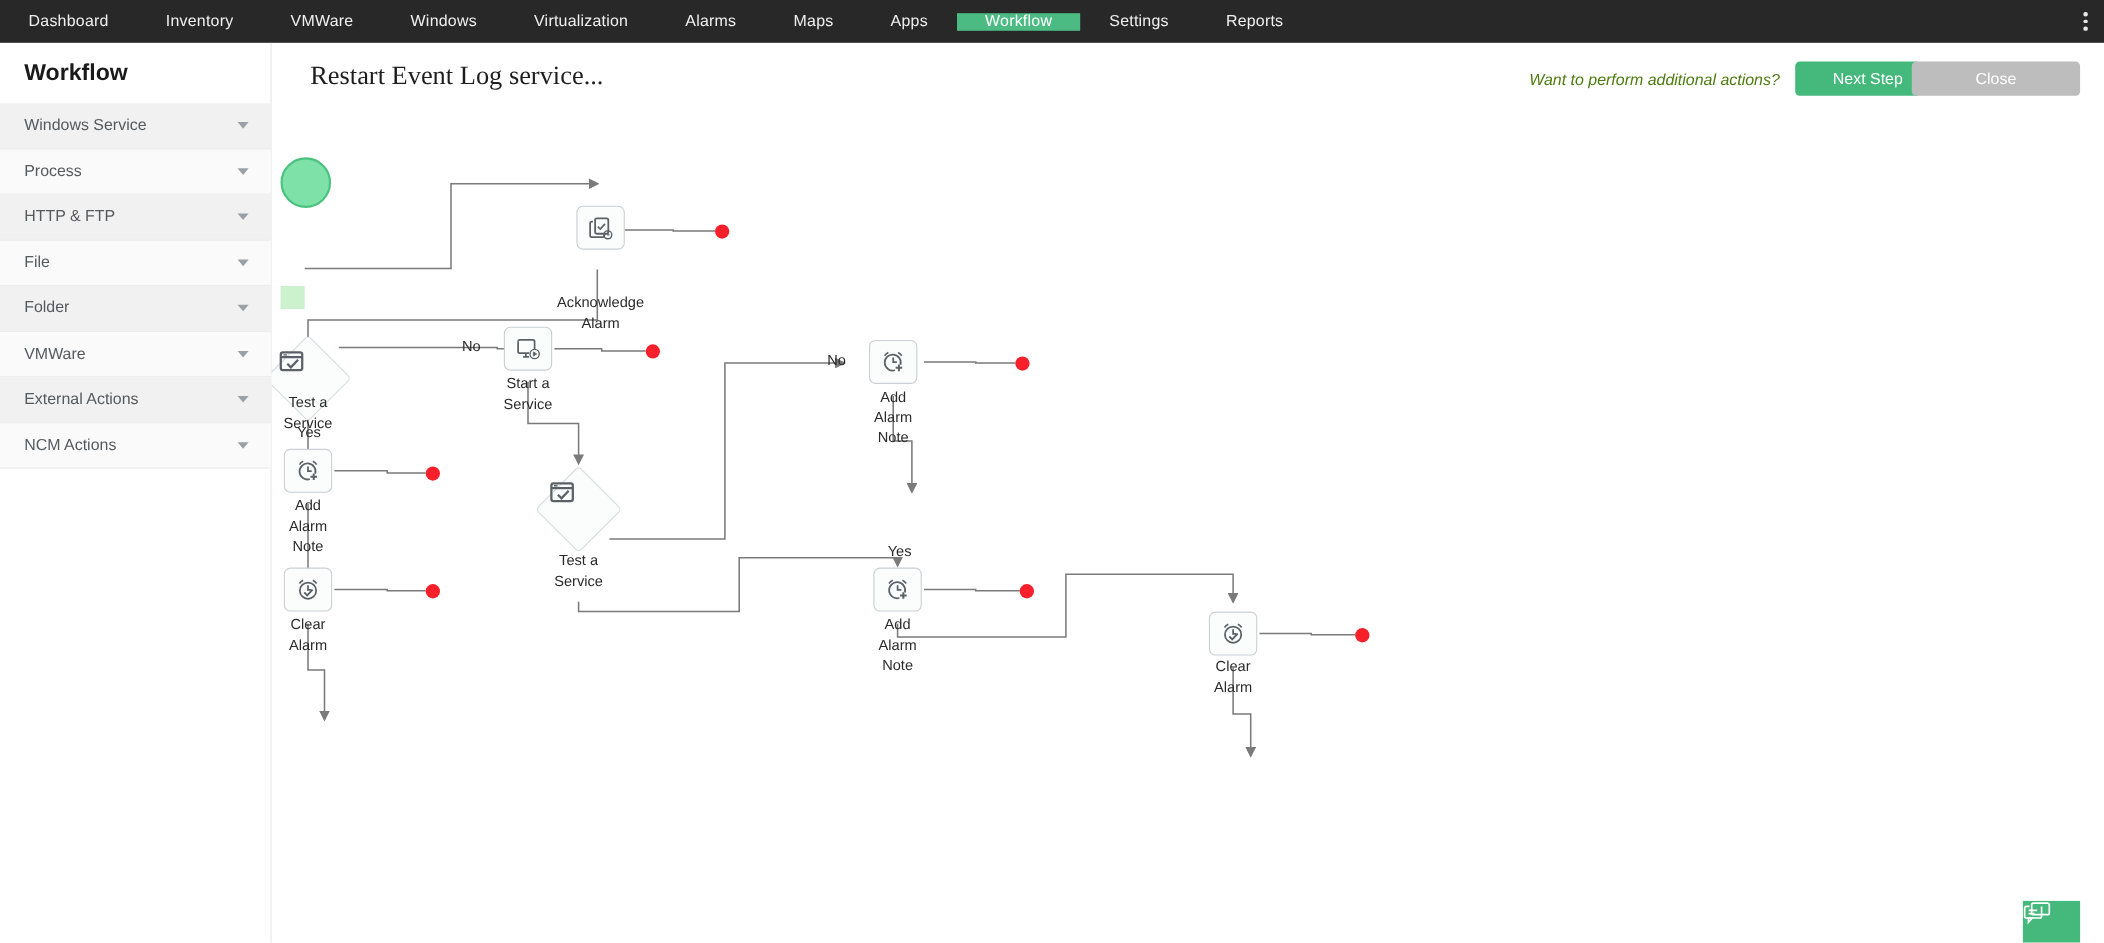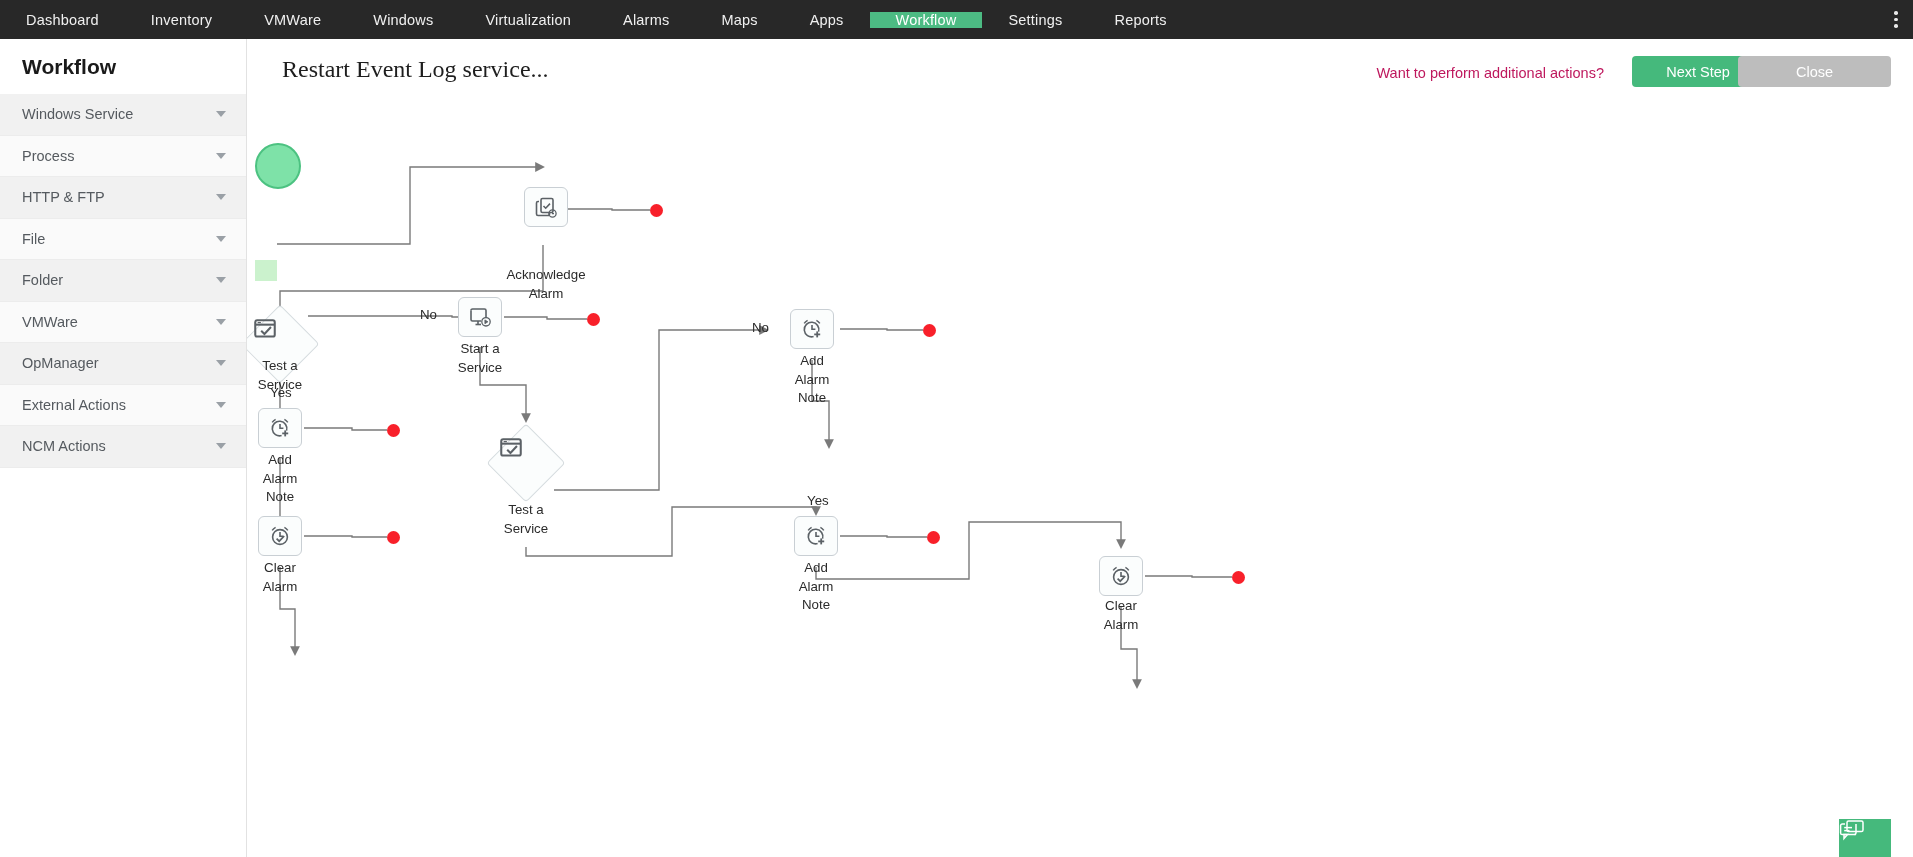--- a/index.html
+++ b/index.html
@@ -75,22 +75,22 @@
   }
   .content-header {
     position: relative; height: 58px;
   }
   .page-title {
     position: absolute; left: 35px; top: 17px;
     font-family: "Liberation Serif", serif;
     font-size: 24px; color: #1e1e1e;
   }
   .hdr-link {
-    position: absolute; right: 309px; top: 26px;
-    font-size: 14.5px; color: #be185d; cursor: pointer;
+    position: absolute; right: 295px; top: 26px;
+    font-size: 14.5px; color: #4d7c0f; cursor: pointer; font-style: italic;
   }
   .btn {
     position: absolute; top: 17px;
     height: 31px; border: none; border-radius: 4px;
     font-size: 14.5px; color: #ffffff;
     font-family: "Liberation Sans", sans-serif;
     cursor: pointer;
   }
   .btn-next  { right: 167px; width: 114px; background: #45b97c; padding-left: 18px; }
   .btn-close { right: 22px;  width: 153px; background: #bdbdbd; }
@@ -207,24 +207,20 @@
   </div>
   <div class="side-item">
     <span class="side-label">Folder</span>
     <span class="caret"></span>
   </div>
   <div class="side-item">
     <span class="side-label">VMWare</span>
     <span class="caret"></span>
   </div>
   <div class="side-item">
-    <span class="side-label">OpManager</span>
-    <span class="caret"></span>
-  </div>
-  <div class="side-item">
     <span class="side-label">External Actions</span>
     <span class="caret"></span>
   </div>
   <div class="side-item">
     <span class="side-label">NCM Actions</span>
     <span class="caret"></span>
   </div>
 </div>
 
 <div class="content">

